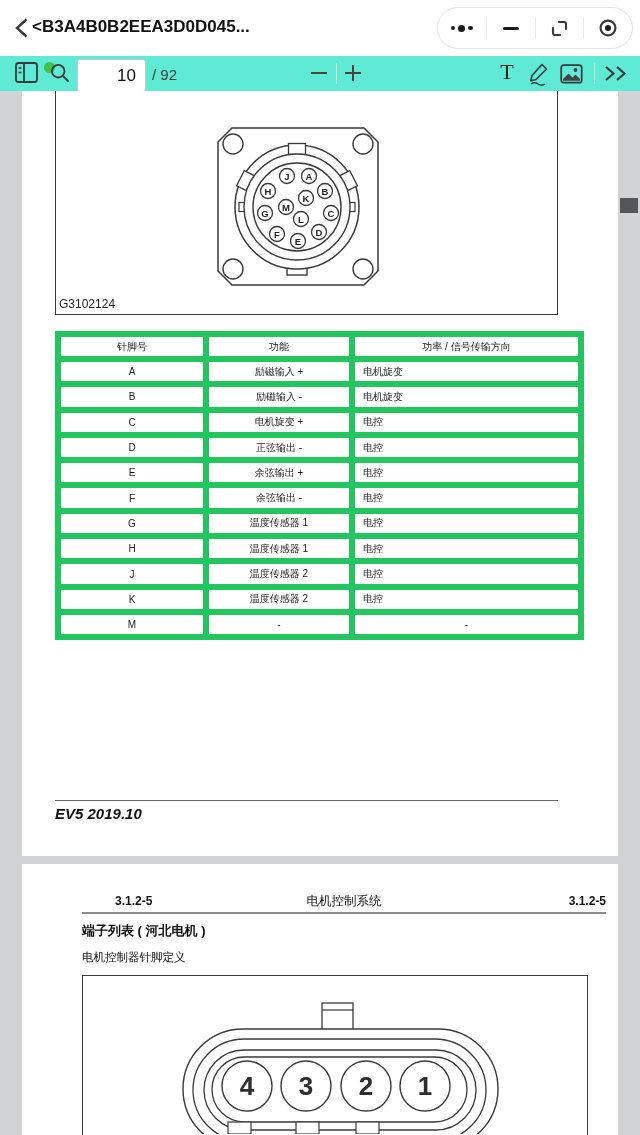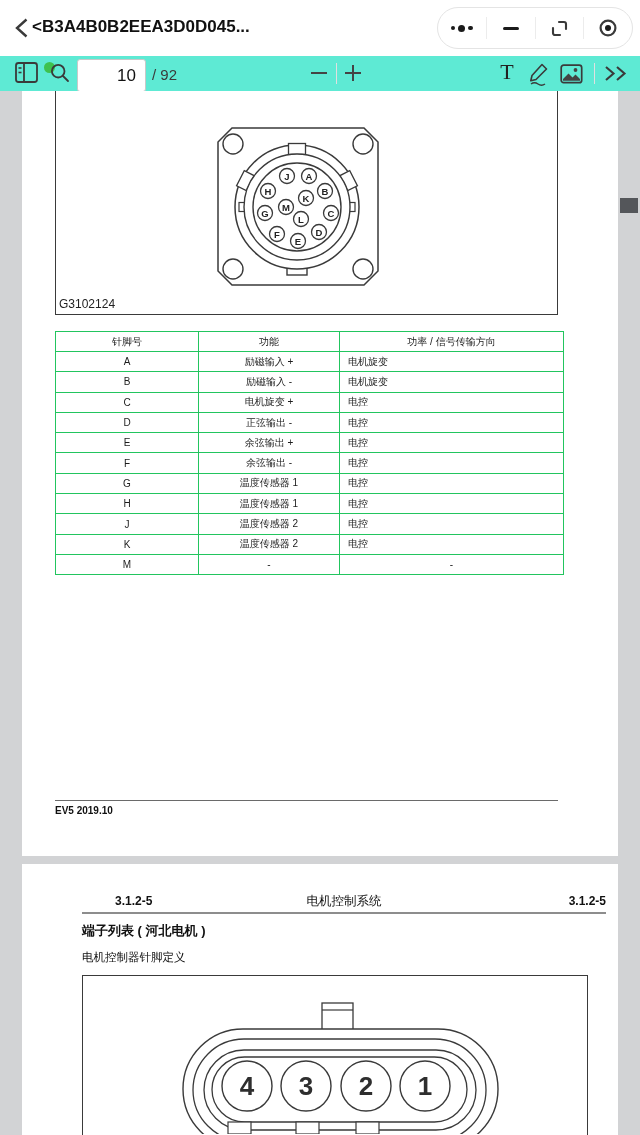--- a/index.html
+++ b/index.html
@@ -41,27 +41,27 @@
   #canvas{left:0;top:91px;width:640px;height:1044px;background:#d2d3d5;}
   .pdf-page{position:absolute;background:#fff;}
   #page1{left:22px;top:0;width:596px;height:765px;}
   #page2{left:22px;top:773px;width:596px;height:271px;}
 
   
   #fig1-box{left:33px;top:0;width:503px;height:224px;border-left:1.3px solid #3a3a3a;
             border-right:1.3px solid #3a3a3a;border-bottom:1.3px solid #3a3a3a;box-sizing:border-box;}
   #fig1-caption{left:37px;top:206px;font-size:12px;color:#222;}
   #pin-table{left:33px;top:240px;width:505px;border-collapse:collapse;table-layout:fixed;font-size:10px;color:#1c1c1c;}
-  #pin-table th,#pin-table td{border:1px solid #22c55e;padding:0;}
+  #pin-table th,#pin-table td{border:6px solid #22c55e;padding:0;}
   #pin-table th{height:19px;font-weight:400;text-align:center;}
   #pin-table td{height:19.3px;text-align:center;}
   #pin-table td.c3{text-align:left;padding-left:8px;}
   #pin-table td.c3.center{text-align:center;padding-left:0;}
   #p1-rule{left:33px;top:709px;width:503px;height:1px;background:#6a6a6a;}
-  #p1-footer{left:33px;top:714px;font-size:10px;font-weight:700;color:#111;}
+  #p1-footer{left:33px;top:714px;font-size:15px;font-weight:700;color:#111;font-style:italic;}
 
   
   .p2{color:#111;}
   #p2-header{left:60px;top:29px;width:524px;display:flex;justify-content:space-between;align-items:baseline;}
   .p2-code{font-size:12px;font-weight:700;margin-left:33px;}
   #p2-center{font-size:12.5px;}
   #p2-rule{left:60px;top:48px;width:524px;height:2px;background:#8d8d8d;}
   #p2-section{left:60px;top:58px;font-size:13px;font-weight:700;}
   #p2-subsection{left:60px;top:86px;font-size:11.5px;}
   #fig2-box{left:60px;top:111px;width:506px;height:160px;border-top:1.3px solid #3a3a3a;

